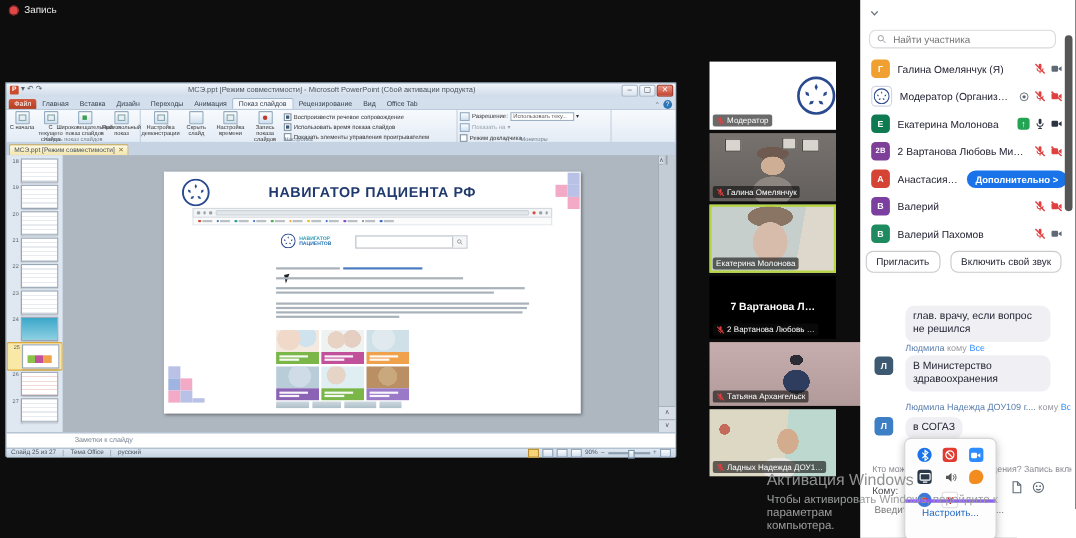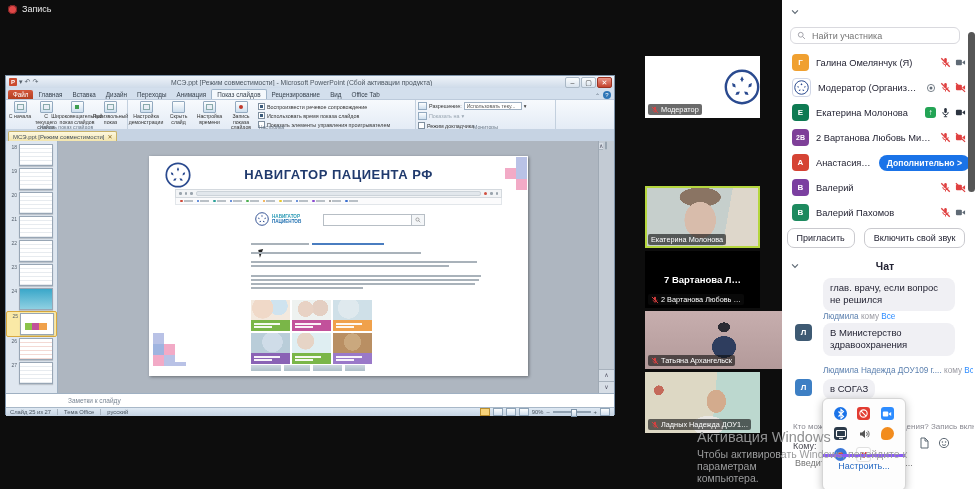--- a/index.html
+++ b/index.html
@@ -660,20 +660,31 @@
       <svg class="np-logo" width="36" height="36">
           <use href="#ic-logo" width="36" height="36"></use>
         </svg>
       <span class="lbl">
           <svg class="i red" width="8" height="8">
             <use href="#ic-mic-off" width="8" height="8"></use>
           </svg>
           <span>Модератор</span>
         </span>
     </div>
+    <div class="tile t-gal" style="top:121px;">
+      <span class="frame" style="left:14px;top:5px;width:13px;height:10px;"></span>
+      <span class="frame" style="left:66px;top:4px;width:11px;height:9px;"></span>
+      <span class="frame" style="left:84px;top:5px;width:14px;height:10px;"></span>
+      <span class="lbl">
+          <svg class="i red" width="8" height="8">
+            <use href="#ic-mic-off" width="8" height="8"></use>
+          </svg>
+          <span>Галина Омелянчук</span>
+        </span>
+    </div>
     <div class="tile t-eka active" style="top:186px;">
       <span class="lbl">
           <span>Екатерина Молонова</span>
         </span>
     </div>
     <div class="tile t-var" style="top:251px;height:57px;">
       <span class="ctr">7 Вартанова Л…</span>
       <span class="lbl">
           <svg class="i red" width="8" height="8">
             <use href="#ic-mic-off" width="8" height="8"></use>
@@ -796,26 +807,20 @@
             <use href="#ic-cam" width="11" height="11"></use>
           </svg>
       </span>
     </div>
 
     <div class="pbtns">
       <button class="pbtn">Пригласить</button>
       <button class="pbtn">Включить свой звук</button>
     </div>
 
-    <div class="chat-hd">
-      <svg class="i gray chev" width="10" height="10">
-          <use href="#ic-chev" width="10" height="10"></use>
-        </svg>
-      <span class="t">Чат</span>
-    </div>
 
     <div style="position:absolute;left:41px;top:278px;">
       <span class="bubble">глав. врачу, если вопрос не решился</span>
     </div>
 
     <div style="position:absolute;left:41px;top:312px;" class="msghdr">
       <span>Людмила</span>
       <span class="w">кому</span>
       <span class="all">Все</span>
     </div>

